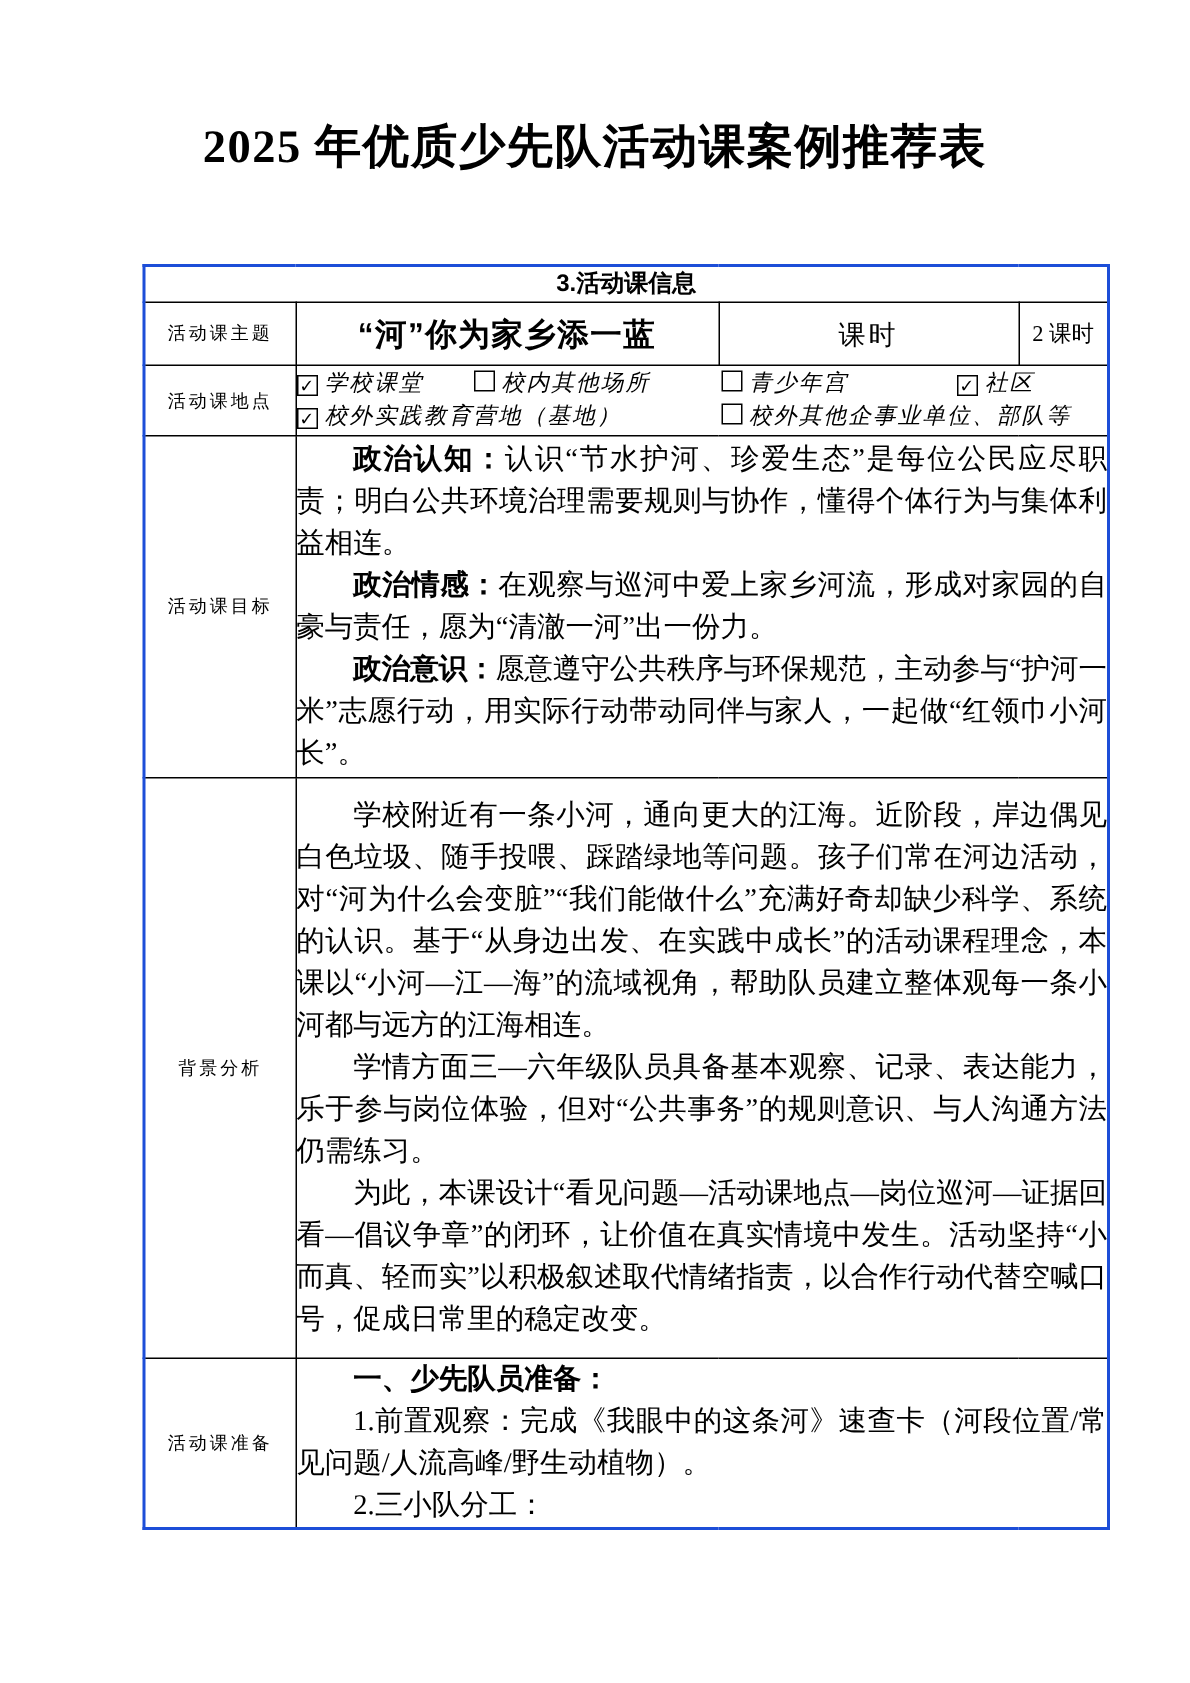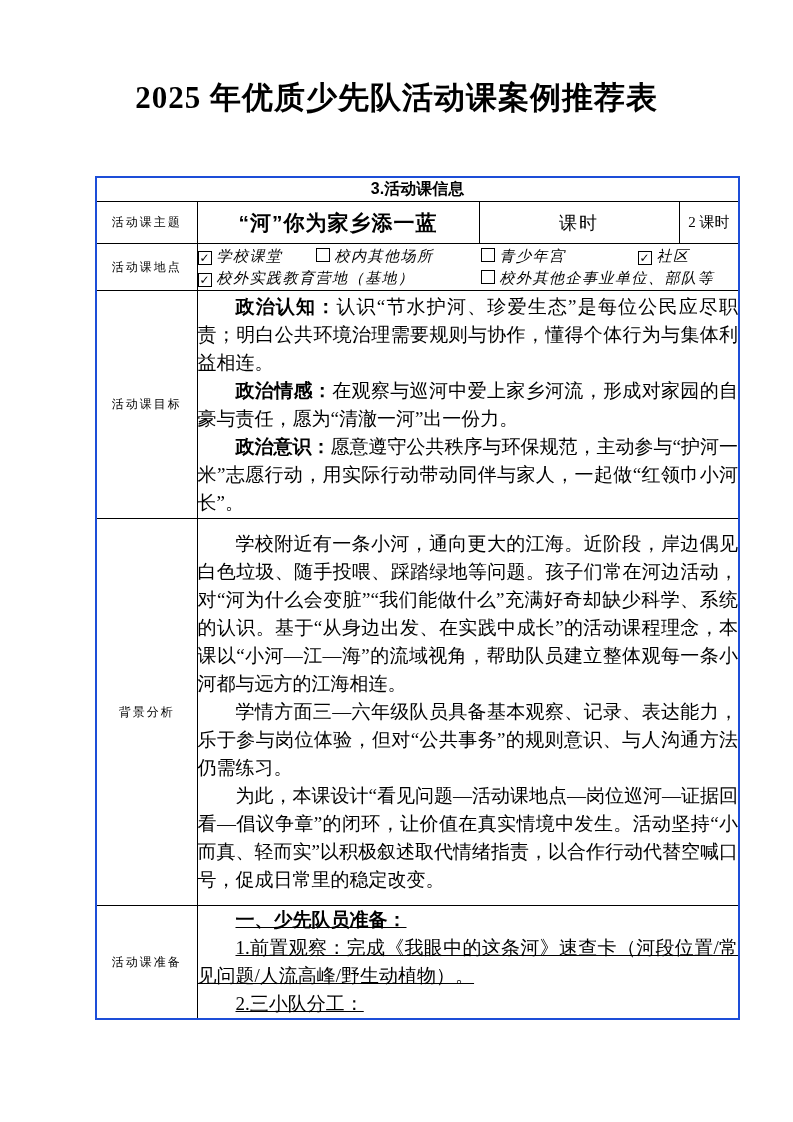--- a/index.html
+++ b/index.html
@@ -115,21 +115,21 @@
   td.content-cell p {
     margin: 0;
     text-indent: 2em;
   }
   .lead, .prep-heading {
     font-weight: bold;
     font-family: "Liberation Sans", "DejaVu Sans", sans-serif;
   }
   td.goals-cell { height: 227px; }
   td.background-cell { height: 386px; }
-  td.prep-cell { height: 106px; text-decoration: underline; }
+  td.prep-cell { height: 106px; }
 </style>
 </head>
 <body>
 
 <h1 class="page-title">2025 年优质少先队活动课案例推荐表</h1>
 
 <table class="doc-table">
   <colgroup>
     <col style="width:101px">
     <col style="width:282px">

